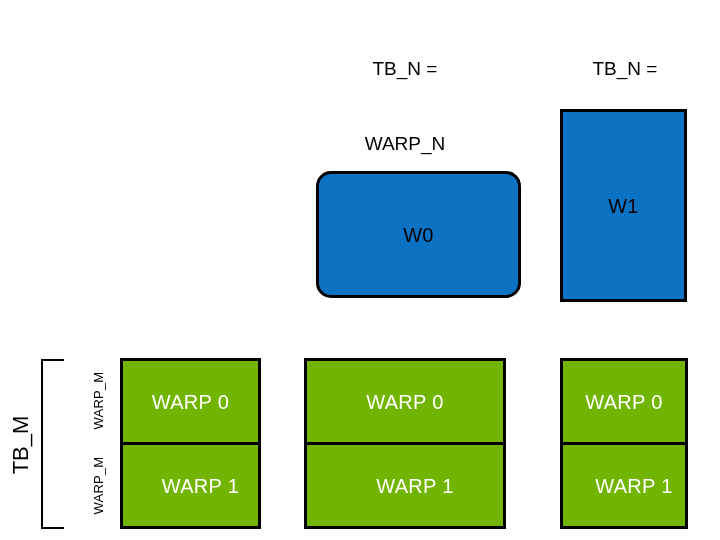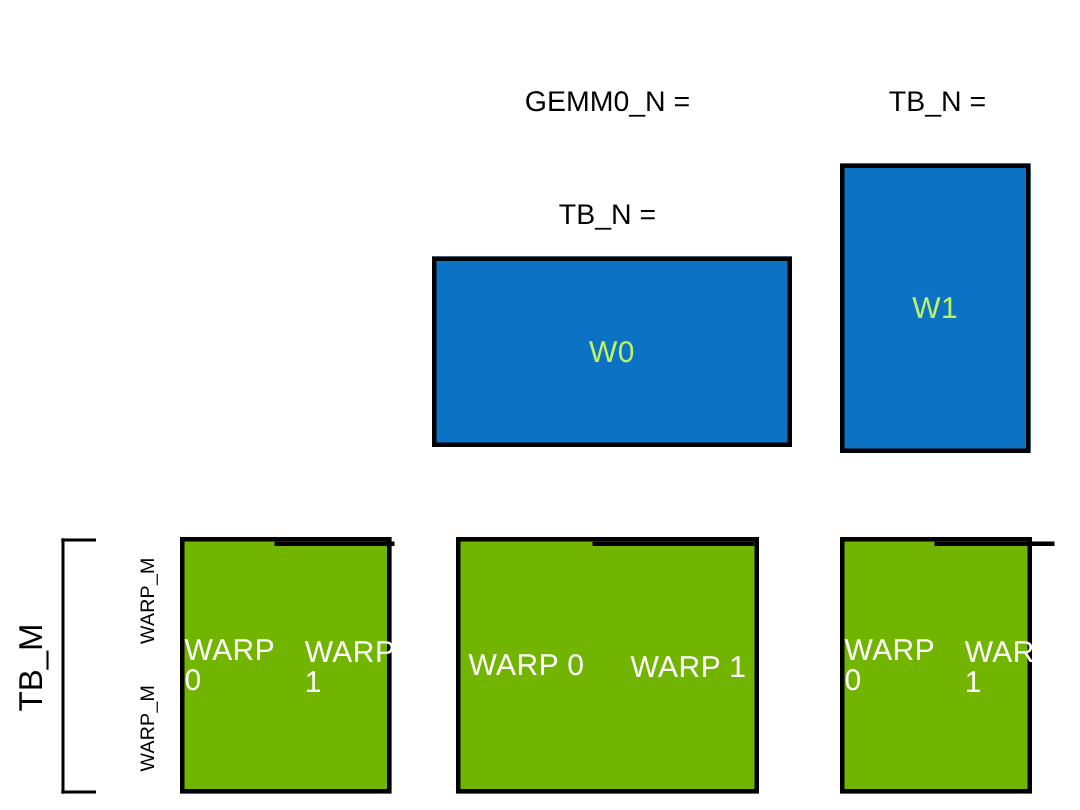--- a/index.html
+++ b/index.html
@@ -33,34 +33,34 @@
   
   .rect {
     position: absolute;
     box-sizing: border-box;
     border: 3px solid #000000;
     display: flex;
     align-items: center;
     justify-content: center;
   }
   .rect .rect-label {
-    color: #bef264;
+    color: #000000;
     font-size: 20px;
     line-height: 20px;
     letter-spacing: 0.3px;
   }
   .blue  { background: #0B72C4; }
 
   
   .green-stack {
     position: absolute;
     box-sizing: border-box;
     border: 3px solid #000000;
     display: flex;
-    flex-direction: row;
+    flex-direction: column;
     background: #72B500;
   }
   .green-cell {
     flex: 1 1 0;
     display: flex;
     align-items: center;
     justify-content: center;
     box-sizing: border-box;
   }
   .green-cell + .green-cell {
@@ -95,31 +95,30 @@
   }
   .vlabel-tbm  { font-size: 22px; }
   .vlabel-warp { font-size: 13px; letter-spacing: 0.2px; }
 </style>
 </head>
 <body>
 
 <div id="canvas">
 
   <div class="col-caption" style="left:325px; top:6px; width:160px;">
-    <span class="cap-line">GEMM0_N =</span>
     <span class="cap-line">TB_N =</span>
     <span class="cap-line">WARP_N</span>
   </div>
 
   <div class="col-caption" style="left:545px; top:6px; width:160px;">
     <span class="cap-line">TB_N =</span>
     <span class="cap-line">WARP_N</span>
   </div>
 
-  <div class="rect blue" style="left:288px; top:171px; width:240px; height:127px;">
+  <div class="rect blue" style="left:316px; top:171px; width:205px; height:127px;border-radius:15px;">
     <span class="rect-label">W0</span>
   </div>
 
   <div class="rect blue" style="left:560px; top:109px; width:127px; height:193px;">
     <span class="rect-label">W1</span>
   </div>
 
   <div class="bracket" style="left:41px; top:359px; width:23px; height:170px;"></div>
 
   <div class="vlabel vlabel-tbm" style="left:-14px; top:432px; width:70px;">TB_M</div>

